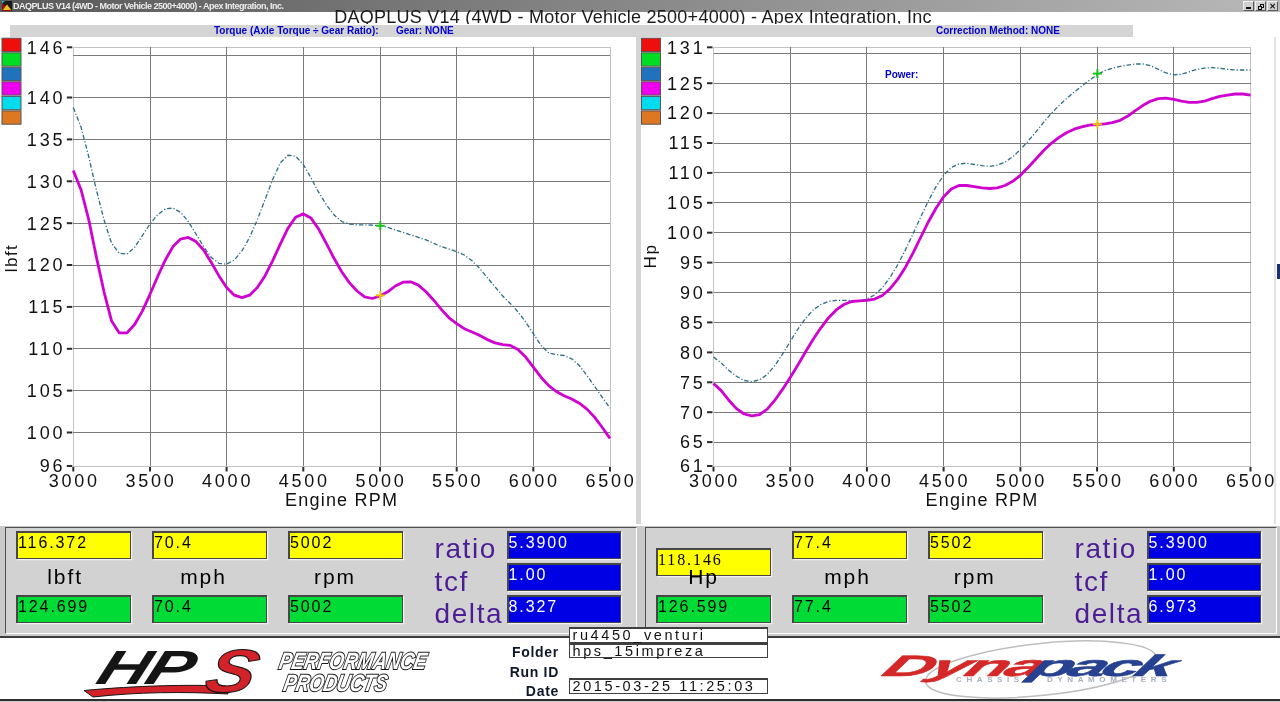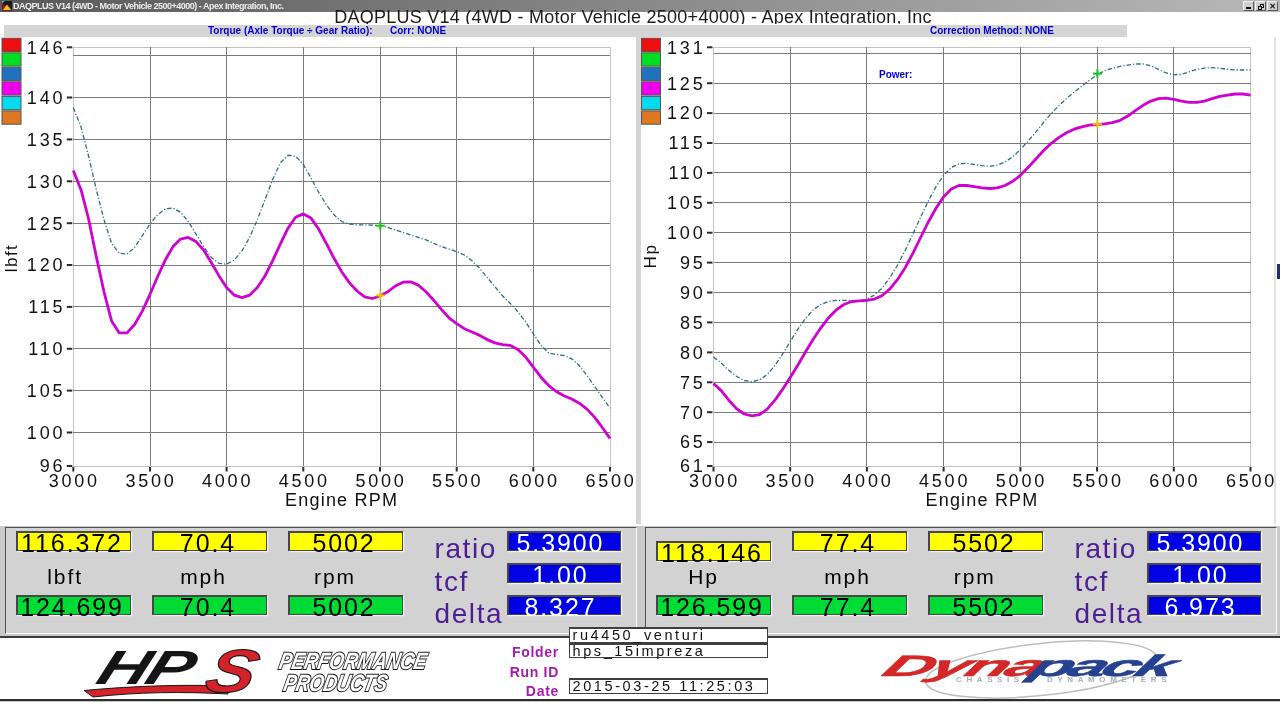--- a/index.html
+++ b/index.html
@@ -6,43 +6,43 @@
 #titlebar { position:absolute; left:0; top:0; width:1280px; height:12px;
   background:linear-gradient(to right,#595959,#b8b8b8); }
 #titlebar .txt { position:absolute; left:13px; top:1px; font-size:9px; font-weight:bold;
   color:#ededed; letter-spacing:-0.5px; white-space:nowrap; }
 #ticon { position:absolute; left:2px; top:1px; }
 .wbtn { position:absolute; top:1px; width:11px; height:10px; background:#cfcfcf;
   border:1px solid; border-color:#f2f2f2 #5a5a5a #5a5a5a #f2f2f2; font-size:8px; line-height:8px;
   color:#111; font-weight:bold; }
 #bigtitle { position:absolute; left:0; top:5px; width:1266px; height:18.6px; overflow:hidden;
   text-align:center; font-size:18px; line-height:25px; color:#1c1c1c; letter-spacing:0.25px; }
-#grayband { position:absolute; left:4px; top:24.6px; width:1123px; height:12.4px; background:#d5d5d5; }
+#grayband { position:absolute; left:10px; top:24.6px; width:1123px; height:12.4px; background:#d5d5d5; }
 .bluehdr { position:absolute; top:0.5px; font-size:10px; font-weight:bold; color:#0000cc; white-space:nowrap; }
 #charts { position:absolute; left:0; top:0; }
 #divider { position:absolute; left:636px; top:37px; width:5px; height:487px; background:#d5d5d5; }
 #rightedge { position:absolute; left:1274px; top:37px; width:2px; height:487px; background:#e2e2e2; }
 #bluenub { position:absolute; left:1276.5px; top:264px; width:3.5px; height:15px; background:#1c2f6e; }
 #graystrip { position:absolute; left:0; top:526px; width:1280px; height:110px; background:#cacaca; }
 .panel { position:absolute; top:526.5px; width:632px; height:107px; background:#d2d2d2;
   border:1.5px solid; border-color:#4f4f4f #fdfdfd #fdfdfd #4f4f4f; }
-.fld { position:absolute; width:115px; height:20px; border-style:solid; border-color:#474747;
-  border-width:2px 1px 1px 2px; box-shadow:1.2px 1.2px 0 #f2f2f2; font-size:25px; letter-spacing:1.9px;
-  text-align:center; padding-right:4px; line-height:20px; color:#000; white-space:nowrap; }
+.fld { position:absolute; width:115px; height:28px; border-style:solid; border-color:#474747;
+  border-width:2px 1px 1px 2px; box-shadow:1.2px 1.2px 0 #f2f2f2; font-size:16px; letter-spacing:1.9px;
+  text-align:left; padding-right:4px; line-height:20px; color:#000; white-space:nowrap; }
 .fld.yellow { background:#ffff00; }
 .fld.green { background:#00db35; }
 .fld.blue { background:#0000e4; color:#fff; width:114px; padding-right:7px; }
 .ulabel { position:absolute; width:115px; text-align:center; font-size:21px; letter-spacing:1.9px; color:#000; }
 .blbl { position:absolute; left:429px; font-size:28px; letter-spacing:1.6px; color:#4c1d95; }
 #botline { position:absolute; left:0; top:636.2px; width:1280px; height:2px; background:#3c3c3c; }
 #botwhite { position:absolute; left:0; top:638.2px; width:1280px; height:61px; background:#fff; }
 #endline { position:absolute; left:0; top:699.2px; width:1280px; height:1.6px; background:#2e2e2e; }
 #endgray { position:absolute; left:0; top:700.8px; width:1280px; height:1.2px; background:#c9c9c9; }
 .inlbl { position:absolute; left:466px; width:93px; text-align:right; font-size:14px;
-  font-weight:bold; color:#a21caf; letter-spacing:0.7px; }
+  font-weight:bold; color:#0f172a; letter-spacing:0.7px; }
 .infld { position:absolute; left:568.5px; width:199px; height:15.5px; background:#fff;
   border:1px solid #3f3f3f; border-top-width:2px; font-size:14.5px; line-height:13.5px;
   padding-left:3px; color:#111; letter-spacing:2.6px; }
 #hpslogo { position:absolute; left:70px; top:642px; }
 #dynalogo { position:absolute; left:872px; top:640px; }
 </style></head>
 <body>
 <svg id="charts" width="1280" height="702" viewBox="0 0 1280 702" font-family="Liberation Sans, sans-serif">
 <rect x="2" y="38.2" width="19" height="13.3" fill="#ee0e0e" stroke="#555" stroke-width="1"></rect>
 <rect x="2" y="52.8" width="19" height="13.3" fill="#00dd22" stroke="#555" stroke-width="1"></rect>
@@ -214,21 +214,21 @@
       <i style="position:absolute;left:3.5px;top:1.5px;width:4px;height:4.5px;border:1.1px solid #111;"></i>
       <i style="position:absolute;left:1.5px;top:3.5px;width:4px;height:4.5px;border:1.1px solid #111;background:#cfcfcf;"></i>
     </div>
 <div class="wbtn" style="right:2px;">
       <span style="position:absolute;left:0;right:0;top:0.5px;text-align:center;">✕</span>
     </div>
 </div>
 <div id="bigtitle">DAQPLUS V14 (4WD - Motor Vehicle 2500+4000) - Apex Integration, Inc</div>
 <div id="grayband">
 <span class="bluehdr" style="left:204px;">Torque (Axle Torque ÷ Gear Ratio):</span>
-<span class="bluehdr" style="left:386px;">Corr: NONE</span>
+<span class="bluehdr" style="left:386px;">Gear: NONE</span>
 <span class="bluehdr" style="left:875px;margin-top:44px;">Power:</span>
 <span class="bluehdr" style="left:926px;">Correction Method: NONE</span>
 </div>
 <div class="panel" style="left:4.5px;">
     <div class="fld yellow" style="left:10.5px;top:3.2px;">116.372</div>
     <div class="fld yellow" style="left:146.5px;top:3.2px;">70.4</div>
     <div class="fld yellow" style="left:282.5px;top:3.2px;">5002</div>
     <div class="fld green" style="left:10.5px;top:67.6px;">124.699</div>
     <div class="fld green" style="left:146.5px;top:67.6px;">70.4</div>
     <div class="fld green" style="left:282.5px;top:67.6px;">5002</div>
@@ -236,21 +236,21 @@
     <div class="ulabel" style="left:140.5px;top:37.5px;">mph</div>
     <div class="ulabel" style="left:272.0px;top:37.5px;">rpm</div>
     <div class="blbl" style="top:5px;">ratio</div>
     <div class="blbl" style="top:38px;">tcf</div>
     <div class="blbl" style="top:70px;">delta</div>
     <div class="fld blue" style="left:501px;top:3.2px;">5.3900</div>
     <div class="fld blue" style="left:501px;top:35.6px;">1.00</div>
     <div class="fld blue" style="left:501px;top:67.6px;">8.327</div>
   </div>
 <div class="panel" style="left:644.5px;">
-    <div class="fld yellow" style="left:10.5px;top:13px;">118.146</div>
+    <div class="fld yellow" style="left:10.5px;top:20px;font-family:Liberation Serif, serif;">118.146</div>
     <div class="fld yellow" style="left:146.5px;top:3.2px;">77.4</div>
     <div class="fld yellow" style="left:282.5px;top:3.2px;">5502</div>
     <div class="fld green" style="left:10.5px;top:67.6px;">126.599</div>
     <div class="fld green" style="left:146.5px;top:67.6px;">77.4</div>
     <div class="fld green" style="left:282.5px;top:67.6px;">5502</div>
     <div class="ulabel" style="left:0.5px;top:37.5px;">Hp</div>
     <div class="ulabel" style="left:144.5px;top:37.5px;">mph</div>
     <div class="ulabel" style="left:271.8px;top:37.5px;">rpm</div>
     <div class="blbl" style="top:5px;">ratio</div>
     <div class="blbl" style="top:38px;">tcf</div>

